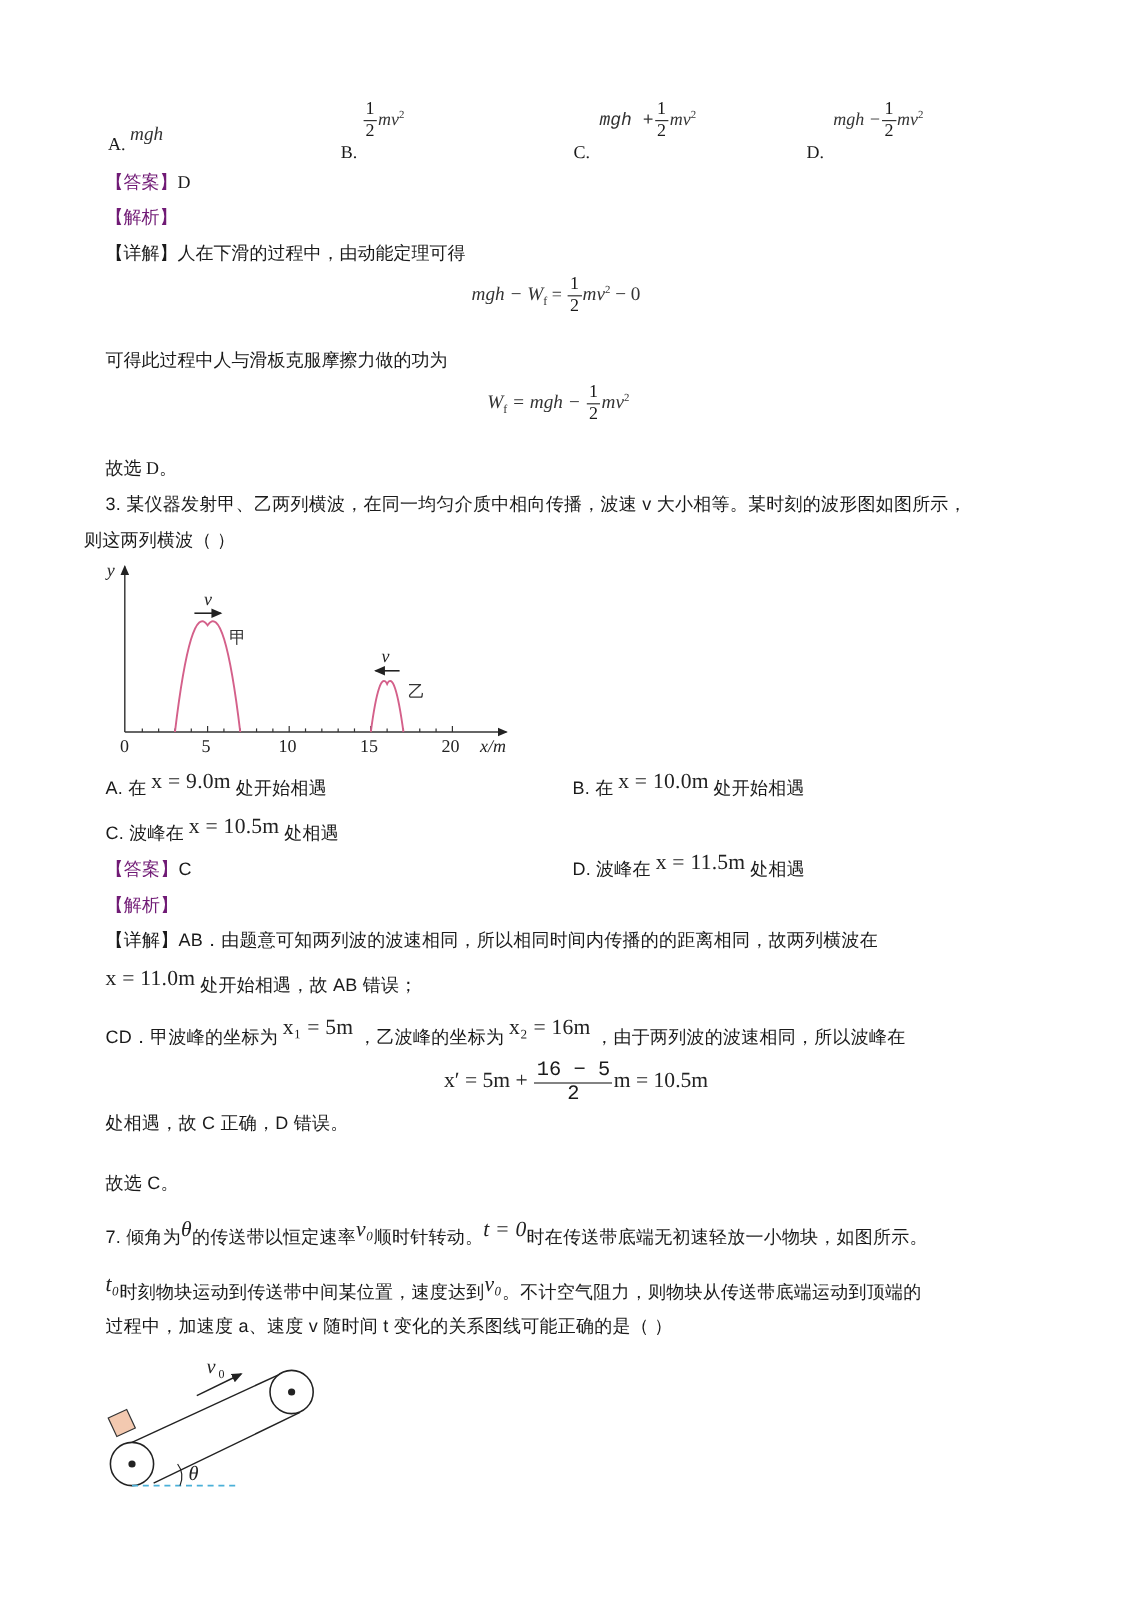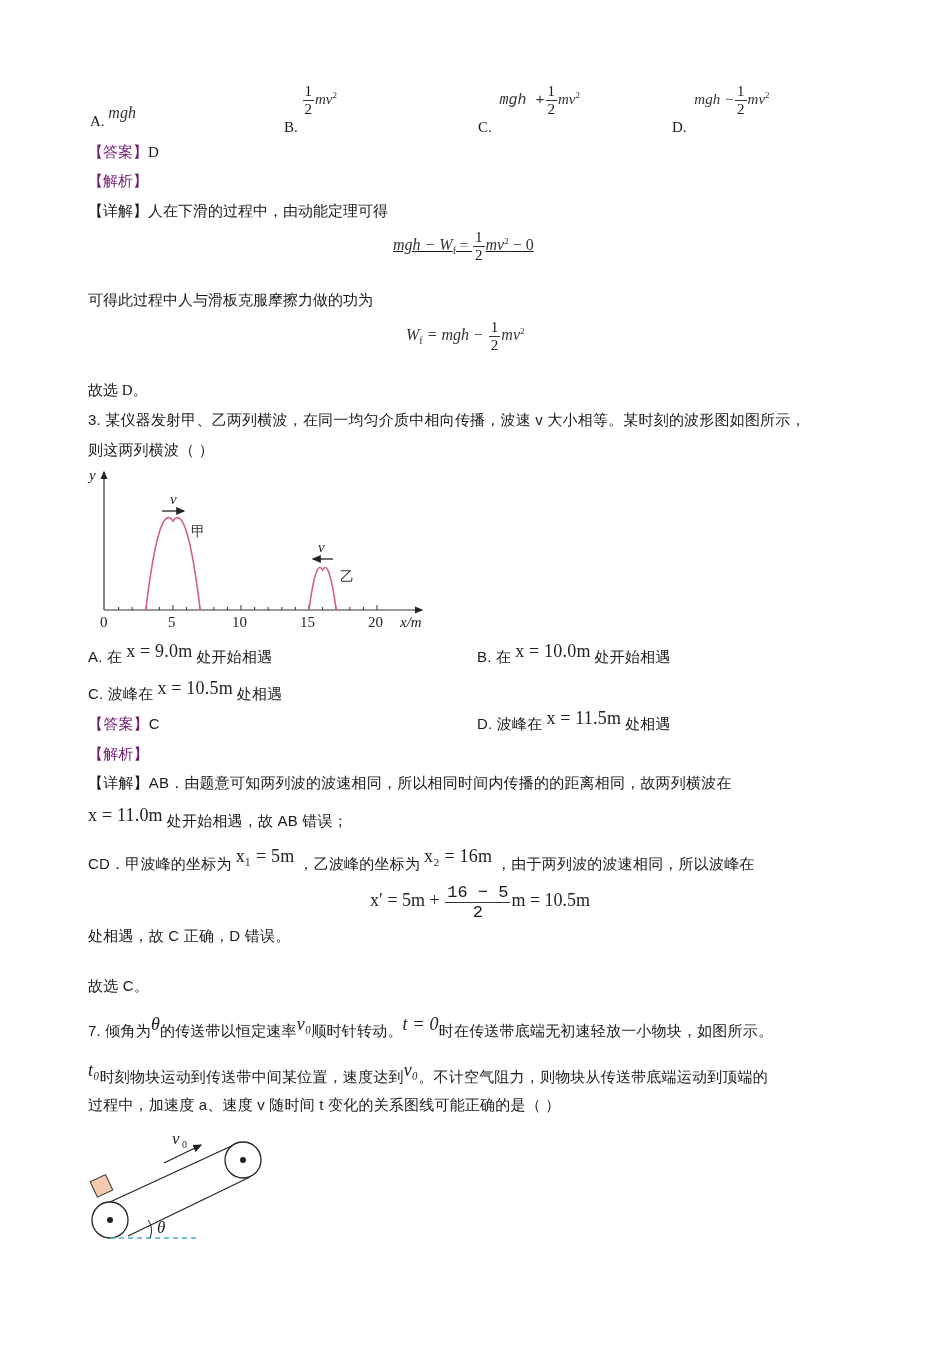--- a/index.html
+++ b/index.html
@@ -48,37 +48,37 @@
     </span><span class="math">mv</span><sup class="mathup">2</sup>
 </div>
 
 <div class="abs" style="left:88px; top:143px;">
   <span class="tag">【答案】</span><span>D</span>
 </div>
 <div class="abs tag" style="left:88px; top:172px;">【解析】</div>
 <div class="abs" style="left:88px; top:202px;">
   <span>【详解】</span><span>人在下滑的过程中，由动能定理可得</span>
 </div>
-<div class="abs" style="left:393px; top:230px;text-decoration:underline;">
+<div class="abs" style="left:393px; top:230px;">
   <span class="math" style="font-size:16px;">mgh − W</span><sub class="mathup">f</sub><span class="mathup"> = </span><span class="frac">
       <span class="num">1</span>
       <span class="den">2</span>
     </span><span class="math" style="font-size:16px;">mv</span><sup class="mathup">2</sup><span class="mathup" style="font-size:16px;"> − 0</span>
 </div>
 <div class="abs" style="left:88px; top:291px;text-align:center;">可得此过程中人与滑板克服摩擦力做的功为</div>
 <div class="abs" style="left:406px; top:320px;">
   <span class="math" style="font-size:16px;">W</span><sub class="mathup">f</sub><span class="math" style="font-size:16px;"> = mgh − </span><span class="frac">
       <span class="num">1</span>
       <span class="den">2</span>
     </span><span class="math" style="font-size:16px;">mv</span><sup class="mathup">2</sup>
 </div>
 <div class="abs" style="left:88px; top:381px;">故选 D。</div>
 
 <div class="abs txt" style="left:88px; top:411px;">3. 某仪器发射甲、乙两列横波，在同一均匀介质中相向传播，波速 v 大小相等。某时刻的波形图如图所示，</div>
-<div class="abs txt" style="left:88px; top:441px;">则这两列横波（    ）</div>
+<div class="abs txt" style="left:70px; top:441px;">则这两列横波（    ）</div>
 
 <svg style="left:80px; top:460px;" width="360" height="175" viewBox="0 0 360 175">
   <defs>
     <marker id="ah" markerWidth="8" markerHeight="8" refX="6" refY="4" orient="auto">
         <path d="M0,1 L7,4 L0,7 Z" fill="#222"></path>
       </marker>
   </defs>
 
   <line x1="24" y1="150" x2="342" y2="150" stroke="#333" stroke-width="1.2" marker-end="url(#ah)"></line>
   <line x1="24" y1="150" x2="24" y2="12" stroke="#333" stroke-width="1.2" marker-end="url(#ah)"></line>

